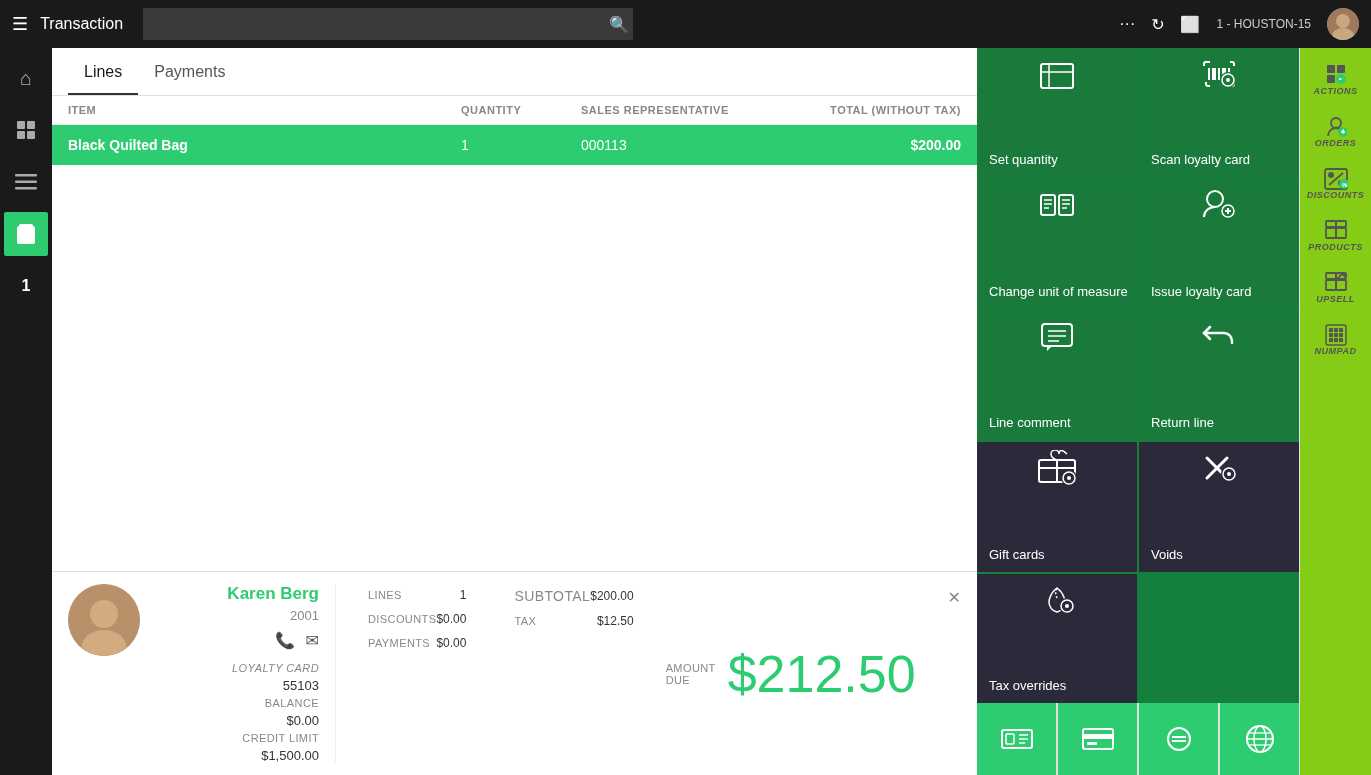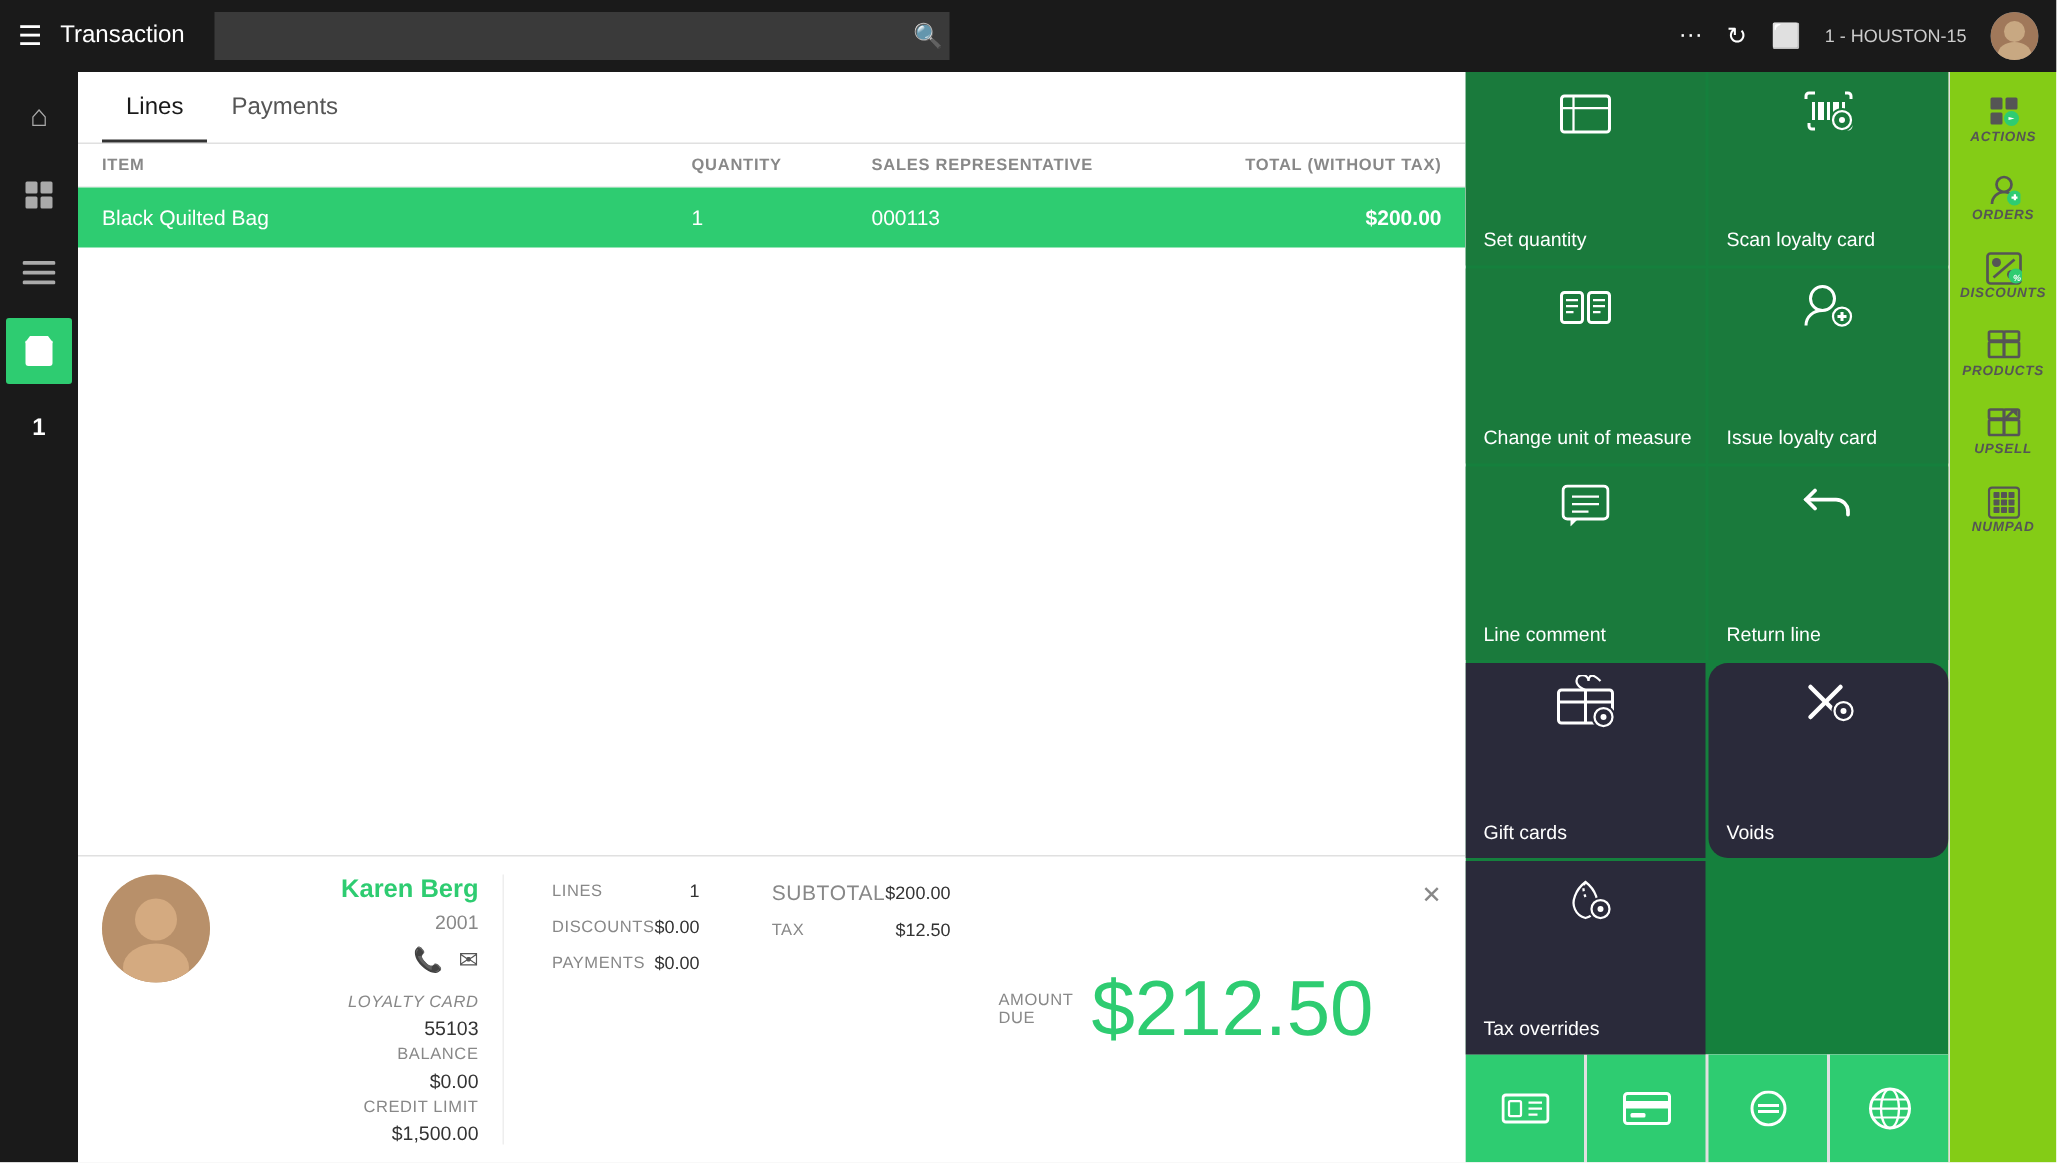--- a/index.html
+++ b/index.html
@@ -108,21 +108,21 @@
     }
     .table-row {
       display: grid;
       grid-template-columns: 1fr 120px 200px 180px;
       padding: 12px 16px;
       font-size: 14px;
       align-items: center;
     }
     .table-row.selected { background: #2ecc71; color: white; }
     .table-row.selected .row-total { color: white; font-weight: bold; }
-    .row-item { font-weight: 400; }
+    .row-item { font-weight: 700; }
     .row-qty { }
     .row-sales { }
     .row-total { text-align: right; }
 
     
     .customer-panel {
       border-top: 1px solid #e0e0e0;
       display: flex;
       padding: 12px 16px;
       gap: 16px;
@@ -429,21 +429,21 @@
           <path d="M20 10c0 0-6-2-6-6a4 4 0 018 0c0 0 0-8 8 0" stroke="white" stroke-width="1.5" fill="none"></path>
           <line x1="20" y1="10" x2="20" y2="32" stroke="white" stroke-width="2"></line>
           <circle cx="32" cy="28" r="8" fill="#2a2a3a"></circle>
           <circle cx="32" cy="28" r="6" stroke="white" stroke-width="1.5"></circle>
           <circle cx="32" cy="28" r="2" fill="white"></circle>
         </svg>
         <span class="tile-label">Gift cards</span>
       </div>
 
 
-      <div class="tile dark" style="position:relative;min-height:80px;border-radius:13px;">
+      <div class="tile dark" style="position:relative;min-height:80px;">
         <svg style="position:absolute;top:10px;left:50%;transform:translateX(-50%);" width="36" height="30" viewBox="0 0 36 30" fill="none">
           <line x1="6" y1="6" x2="26" y2="26" stroke="white" stroke-width="3" stroke-linecap="round"></line>
           <line x1="26" y1="6" x2="6" y2="26" stroke="white" stroke-width="3" stroke-linecap="round"></line>
           <circle cx="28" cy="22" r="8" fill="#2a2a3a"></circle>
           <circle cx="28" cy="22" r="6" stroke="white" stroke-width="1.5"></circle>
           <circle cx="28" cy="22" r="2" fill="white"></circle>
         </svg>
         <span class="tile-label">Voids</span>
       </div>
 

